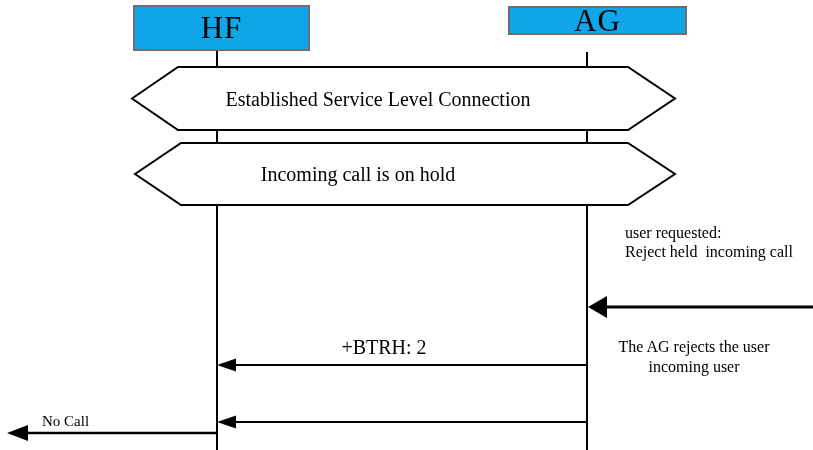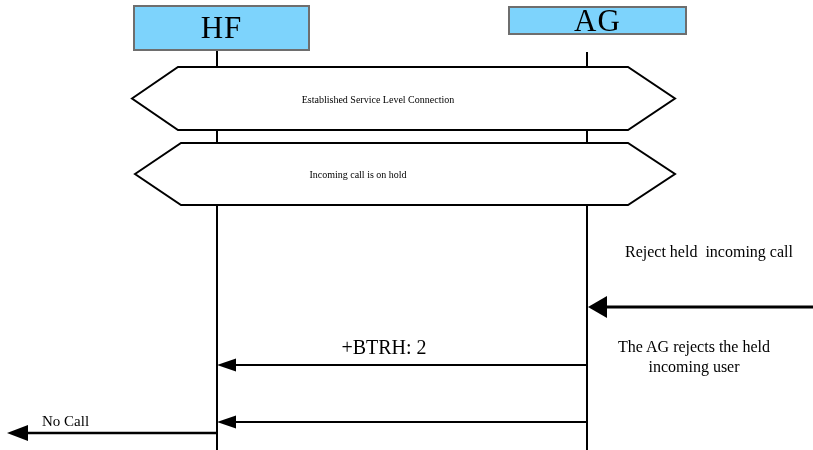--- a/index.html
+++ b/index.html
@@ -17,37 +17,37 @@
     overflow: hidden;
   }
   #diagram-svg {
     position: absolute;
     left: 0;
     top: 0;
   }
   .participant-box {
     position: absolute;
     border: 2px solid #6e6e6e;
-    background: #7dd3fc;
+    background: #0ea5e9;
     display: flex;
     align-items: center;
     justify-content: center;
     font-size: 31px;
     letter-spacing: 1px;
     box-sizing: border-box;
   }
   .txt {
     position: absolute;
     white-space: pre;
     font-size: 16px;
     line-height: 19px;
   }
   .banner-label {
     transform: translate(-50%, -50%);
-    font-size: 10px;
+    font-size: 20px;
   }
   .msg-label {
     transform: translate(-50%, 0);
     font-size: 20px;
   }
   .note-center {
     transform: translate(-50%, 0);
     text-align: center;
     font-size: 16px;
     line-height: 20px;
@@ -90,21 +90,21 @@
   <div class="participant-box" style="left:133px; top:5px; width:177px; height:46px;">
     <span>HF</span>
   </div>
   <div class="participant-box" style="left:508px; top:6px; width:179px; height:29px;">
     <span>AG</span>
   </div>
 
   <div class="txt banner-label" style="left:378px; top:99px;">Established Service Level Connection</div>
   <div class="txt banner-label" style="left:358px; top:174px;">Incoming call is on hold</div>
 
-  <div class="txt note-left" style="left:625px; top:223px;"><br><span>Reject held  incoming call</span></div>
+  <div class="txt note-left" style="left:625px; top:223px;"><span>user requested:</span><br><span>Reject held  incoming call</span></div>
 
   <div class="txt msg-label" style="left:384px; top:338px;">+BTRH: 2</div>
 
-  <div class="txt note-center" style="left:694px; top:337px;"><span>The AG rejects the held</span><br><span>incoming user</span></div>
+  <div class="txt note-center" style="left:694px; top:337px;"><span>The AG rejects the user</span><br><span>incoming user</span></div>
 
   <div class="txt small-label" style="left:42px; top:412px;">No Call</div>
 
 </div>
 
 </body></html>

